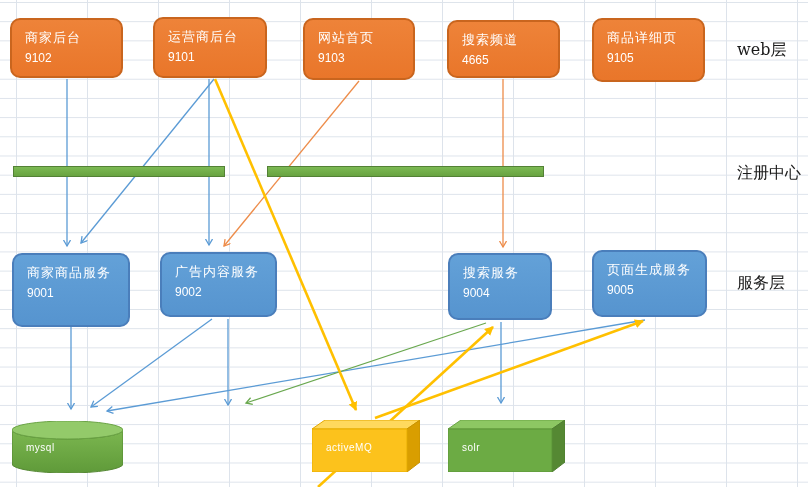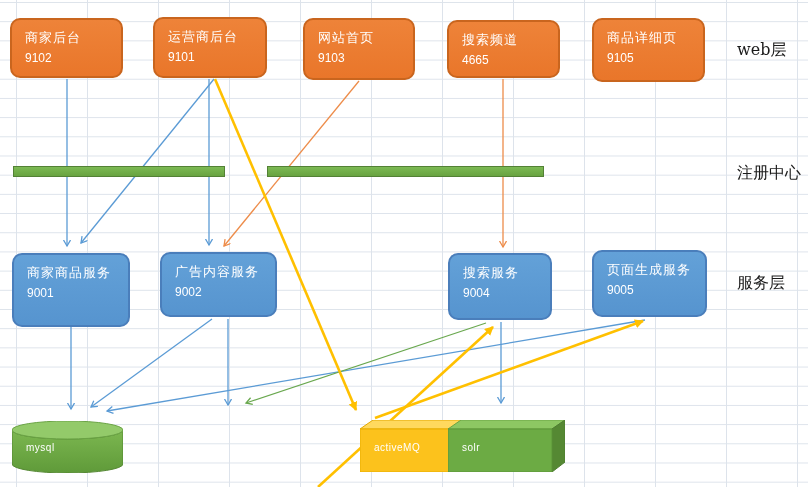--- a/index.html
+++ b/index.html
@@ -134,21 +134,21 @@
             <stop offset="1" stop-color="#5f9a39"></stop>
         </linearGradient>
       </defs>
       <path d="M0,9 L0,43 A55.5,9 0 0 0 111,43 L111,9 A55.5,9 0 0 1 0,9 Z" fill="url(#gcy)" stroke="#558833" stroke-width="1"></path>
       <ellipse cx="55.5" cy="9" rx="55.5" ry="9" fill="#93ca6a" stroke="#6aa344" stroke-width="1"></ellipse>
     </svg>
     <div class="il" style="top:21px;">mysql</div>
   </div>
 
 
-  <div class="infra" style="left:312px;top:420px;width:108px;height:52px;margin-left:48px;">
+  <div class="infra" style="left:312px;top:420px;width:108px;height:52px;">
     <svg width="108" height="52">
       <polygon points="0,9 13,0 108,0 95,9" fill="#ffd95e" stroke="#e3a800" stroke-width="1"></polygon>
       <polygon points="95,9 108,0 108,42 95,52" fill="#d99e00" stroke="#c79200" stroke-width="1"></polygon>
       <polygon points="0,9 95,9 95,52 0,52" fill="#fcc21c" stroke="#e8ae00" stroke-width="1"></polygon>
     </svg>
     <div class="il" style="top:22px;">activeMQ</div>
   </div>
 
   <div class="infra" style="left:448px;top:420px;width:117px;height:52px;padding-left:38px;">
     <svg width="117" height="52">

